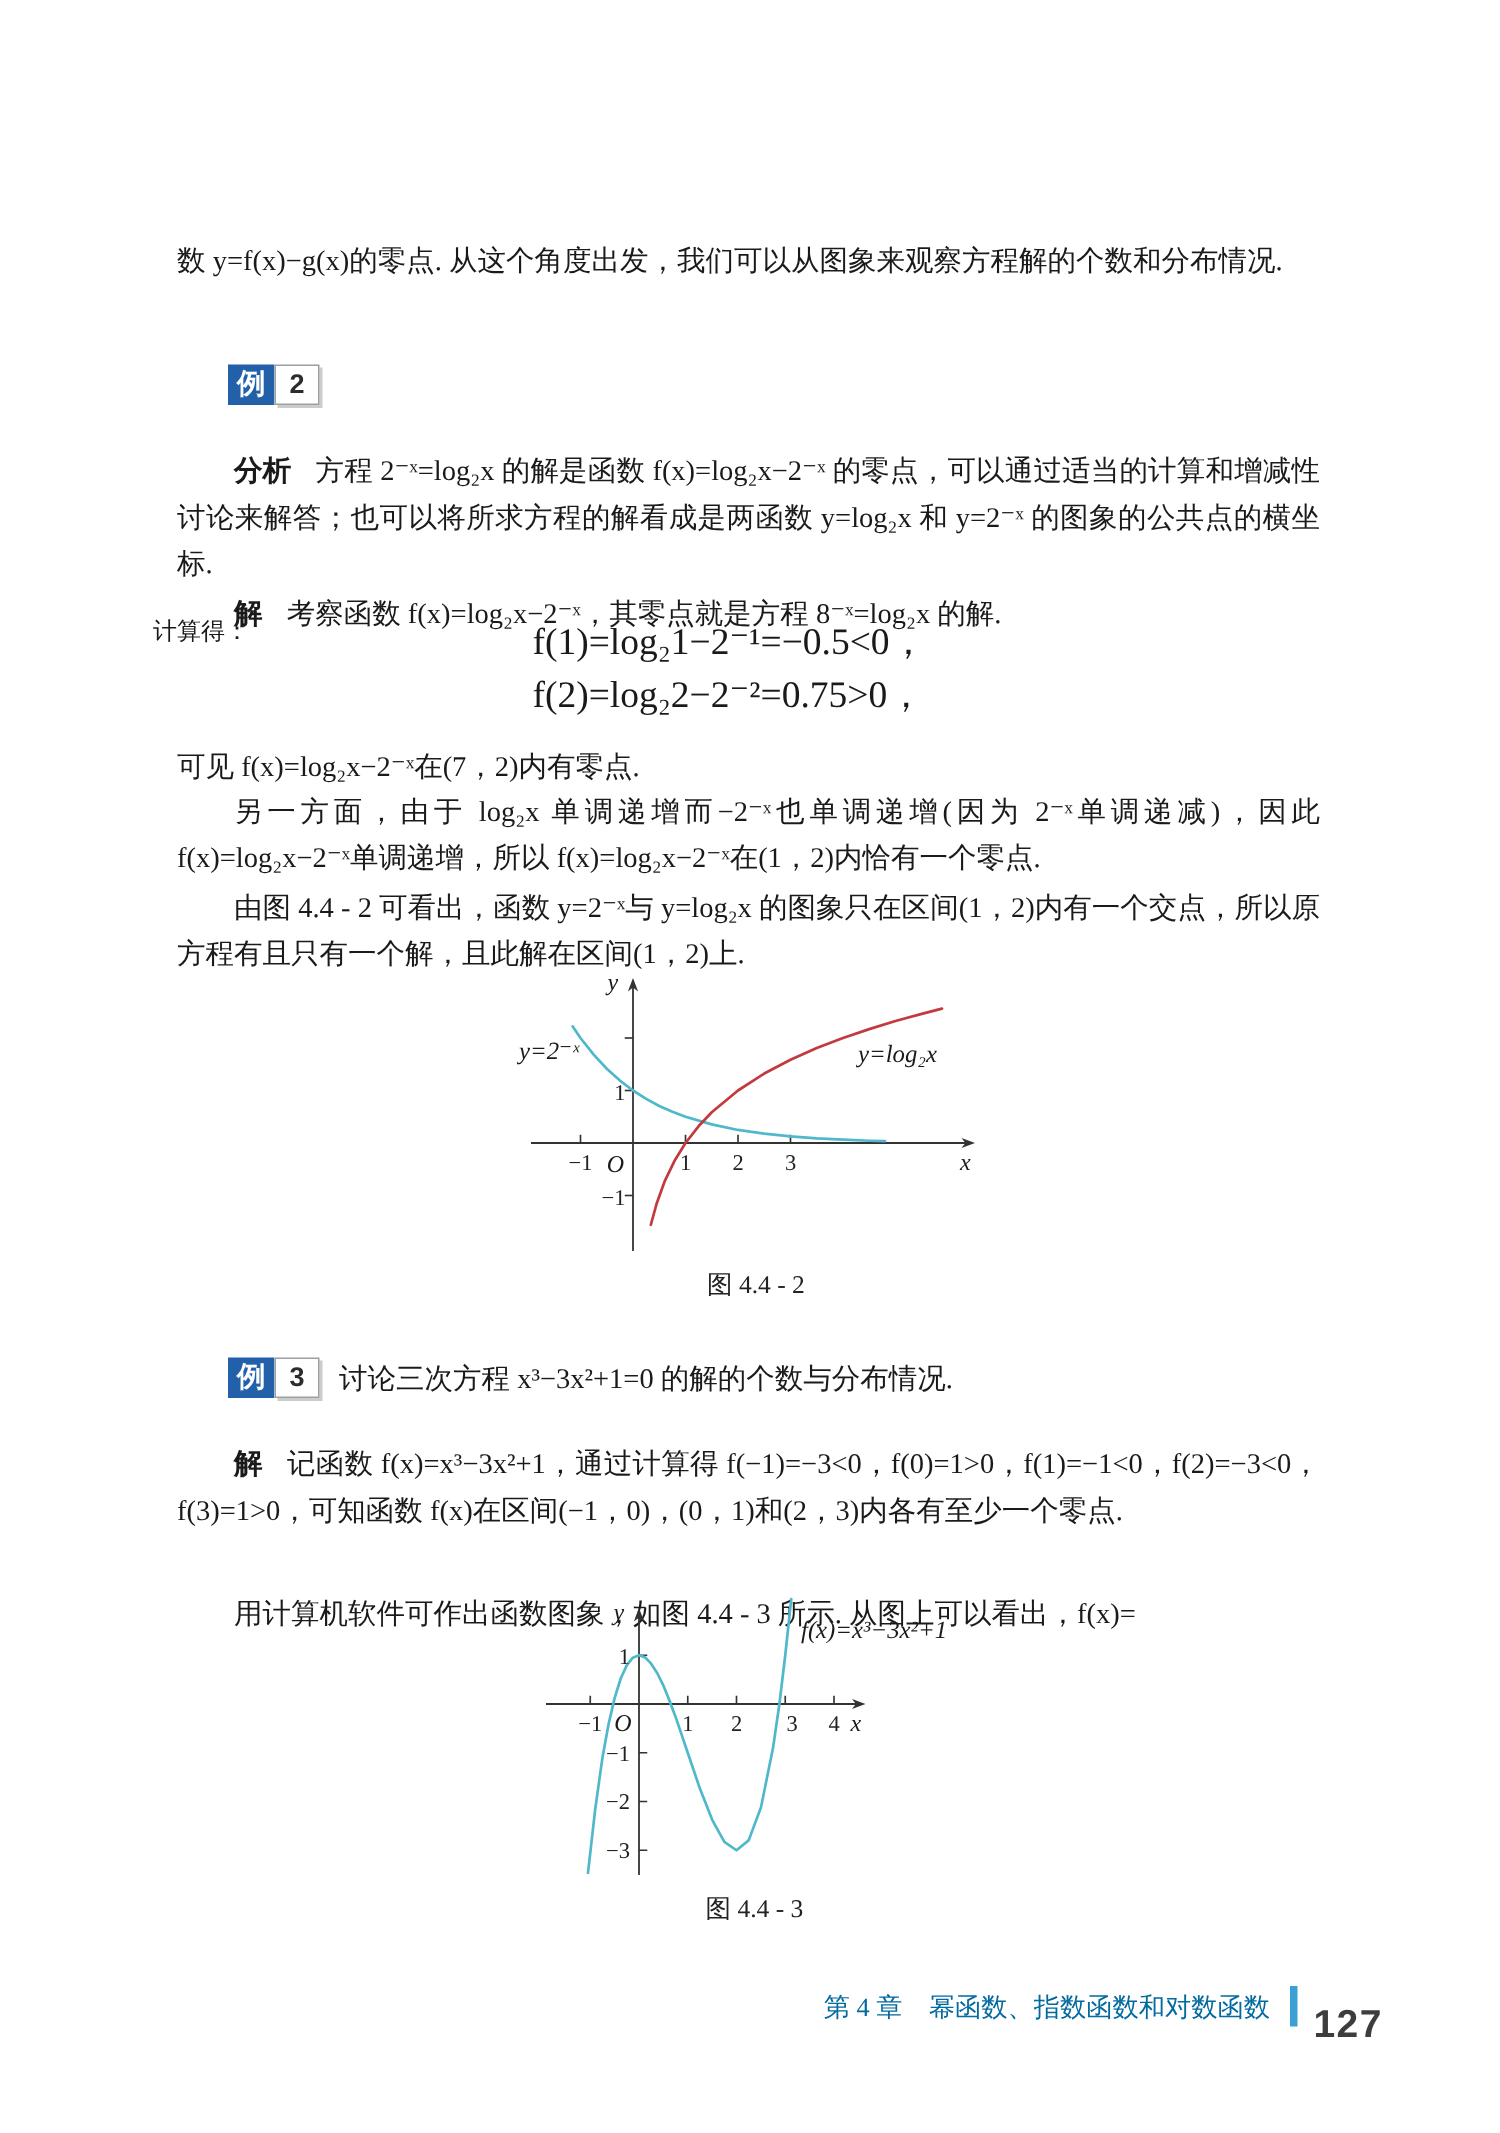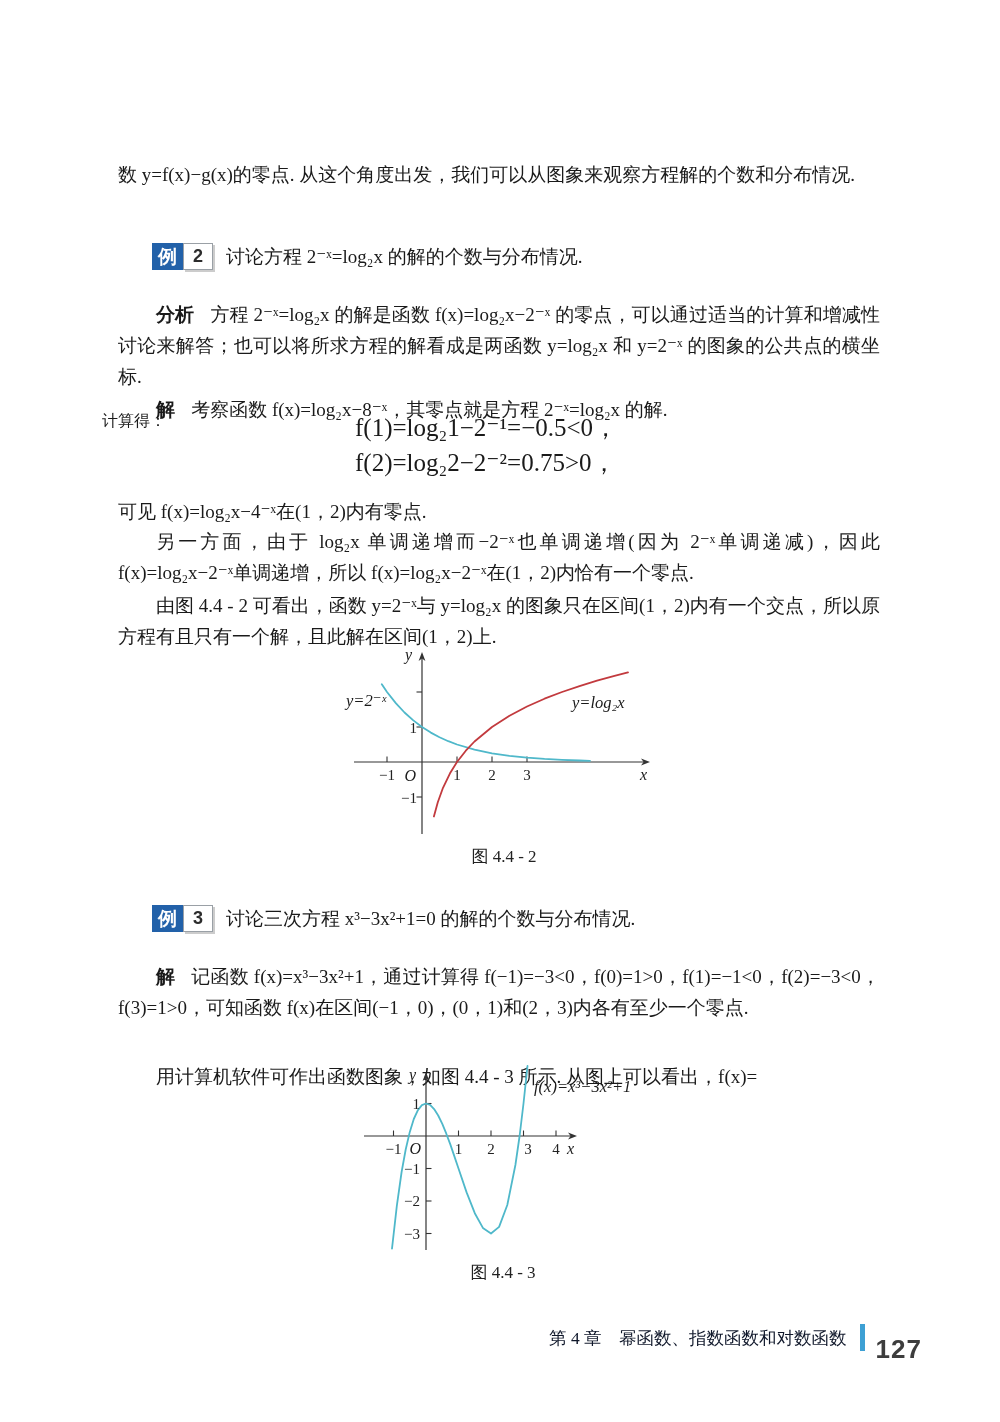--- a/index.html
+++ b/index.html
@@ -36,49 +36,48 @@
   .figcap { position:absolute; text-align:center; font-size:17px; color:#222; }
   .axis { stroke:#333333; stroke-width:1.2; fill:none; }
   .tick { stroke:#333333; stroke-width:1.1; }
   .arrow { fill:#333333; stroke:none; }
   .curve-cyan { stroke:#4fb8ca; stroke-width:1.8; fill:none; stroke-linejoin:round; stroke-linecap:round; }
   .curve-red  { stroke:#c23a3e; stroke-width:1.8; fill:none; stroke-linejoin:round; stroke-linecap:round; }
   .ticklab { font-family:"Liberation Serif","DejaVu Serif",serif; font-size:15px; fill:#222222; }
   .mathlab { font-family:"Liberation Serif","DejaVu Serif",serif; font-size:16.5px; font-style:italic; fill:#1a1a1a; }
   .axlab  { font-family:"Liberation Serif","DejaVu Serif",serif; font-size:16px; font-style:italic; fill:#1a1a1a; }
   .footer { position:absolute; top:1310px; right:58px; display:flex; align-items:center; }
-  .footer-chapter { font-size:17.5px; color:#0f172a; }
+  .footer-chapter { font-size:17.5px; color:#0369a1; }
   .footer-bar { width:5px; height:27px; background:#3da0d4; margin:0 11px 0 13px; }
   .footer-page {
     font-family:"Liberation Sans","DejaVu Sans",sans-serif;
     font-size:26px; font-weight:600; color:#3d3d3d; letter-spacing:1px;margin-top:24px;
   }
 </style>
 </head>
 <body>
 
 <div id="page">
 
   <p class="para" style="top:140px;">数 y=f(x)−g(x)的零点. 从这个角度出发，我们可以从图象来观察方程解的个数和分布情况.</p>
 
   <div class="ex-head" style="top:243px;">
     <span class="badge-li">例</span>
     <span class="badge-num">2</span>
-    <span class="ex-title">讨论方程 2⁻ˣ=log₂x 的解的个数与分布情况.</span>
   </div>
 
   <p class="para indent" style="top:280px;"><span class="blabel">分析</span><span>方程 2⁻ˣ=log₂x 的解是函数 f(x)=log₂x−2⁻ˣ 的零点，可以通过适当的计算和增减性讨论来解答；也可以将所求方程的解看成是两函数 y=log₂x 和 y=2⁻ˣ 的图象的公共点的横坐标.</span></p>
 
-  <p class="para indent" style="top:375px;"><span class="blabel">解</span><span>考察函数 f(x)=log₂x−8⁻ˣ，其零点就是方程 2⁻ˣ=log₂x 的解.</span></p>
+  <p class="para indent" style="top:375px;"><span class="blabel">解</span><span>考察函数 f(x)=log₂x−2⁻ˣ，其零点就是方程 8⁻ˣ=log₂x 的解.</span></p>
 
   <div class="calc" style="top:411px;">计算得：</div>
   <div class="eqline" style="top:411px;">f(1)=log₂1−2⁻¹=−0.5&lt;0，</div>
   <div class="eqline" style="top:446px;">f(2)=log₂2−2⁻²=0.75&gt;0，</div>
 
-  <p class="para" style="top:477px;">可见 f(x)=log₂x−4⁻ˣ在(1，2)内有零点.</p>
+  <p class="para" style="top:477px;">可见 f(x)=log₂x−2⁻ˣ在(7，2)内有零点.</p>
 
   <p class="para indent" style="top:507px;">另一方面，由于 log₂x 单调递增而−2⁻ˣ也单调递增(因为 2⁻ˣ单调递减)，因此 f(x)=log₂x−2⁻ˣ单调递增，所以 f(x)=log₂x−2⁻ˣ在(1，2)内恰有一个零点.</p>
 
   <p class="para indent" style="top:571px;">由图 4.4 - 2 可看出，函数 y=2⁻ˣ与 y=log₂x 的图象只在区间(1，2)内有一个交点，所以原方程有且只有一个解，且此解在区间(1，2)上.</p>
 
   <svg class="fig" style="top:644px; left:344px;" width="320" height="200" viewBox="0 0 320 200">
 
     <line class="axis" x1="10" y1="118" x2="303" y2="118"></line>
     <path class="arrow" d="M306,118 l-9,-3.4 2.6,3.4 -2.6,3.4 z"></path>
     <line class="axis" x1="78" y1="12" x2="78" y2="190"></line>

